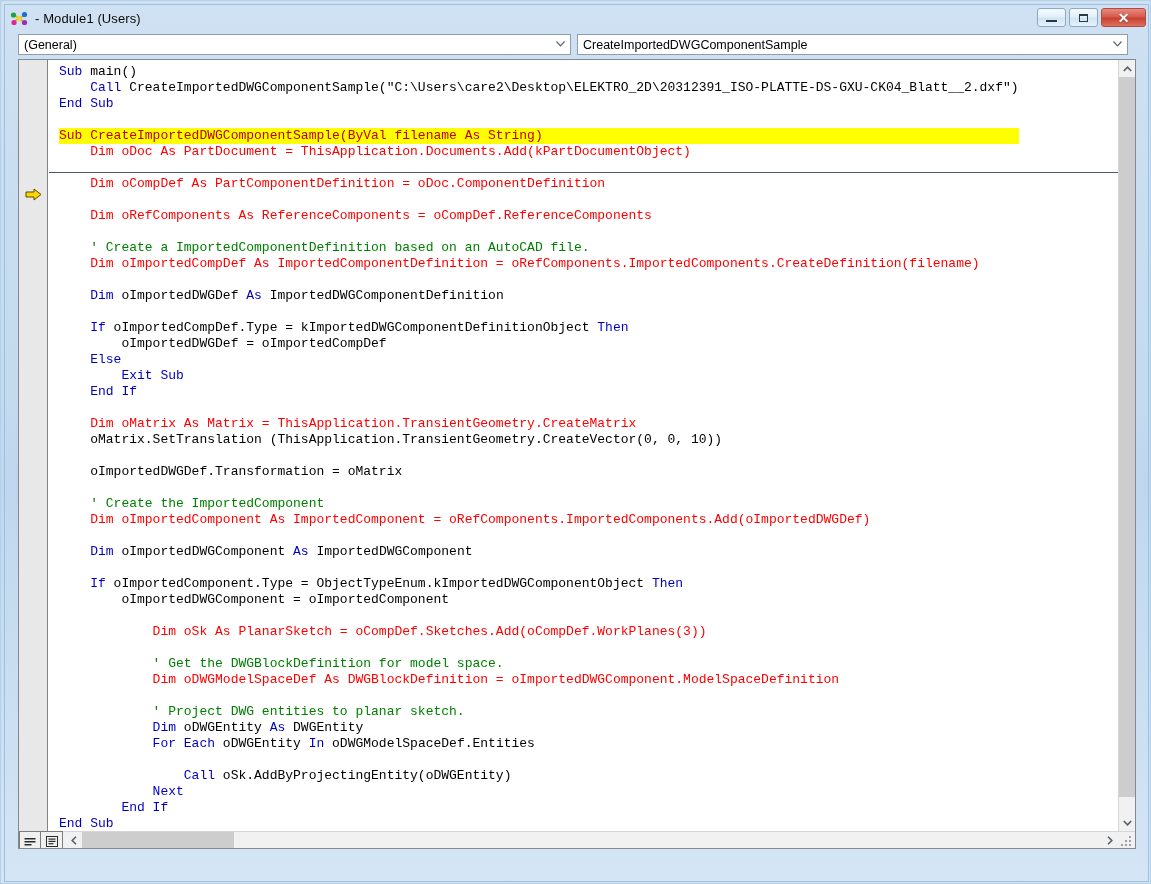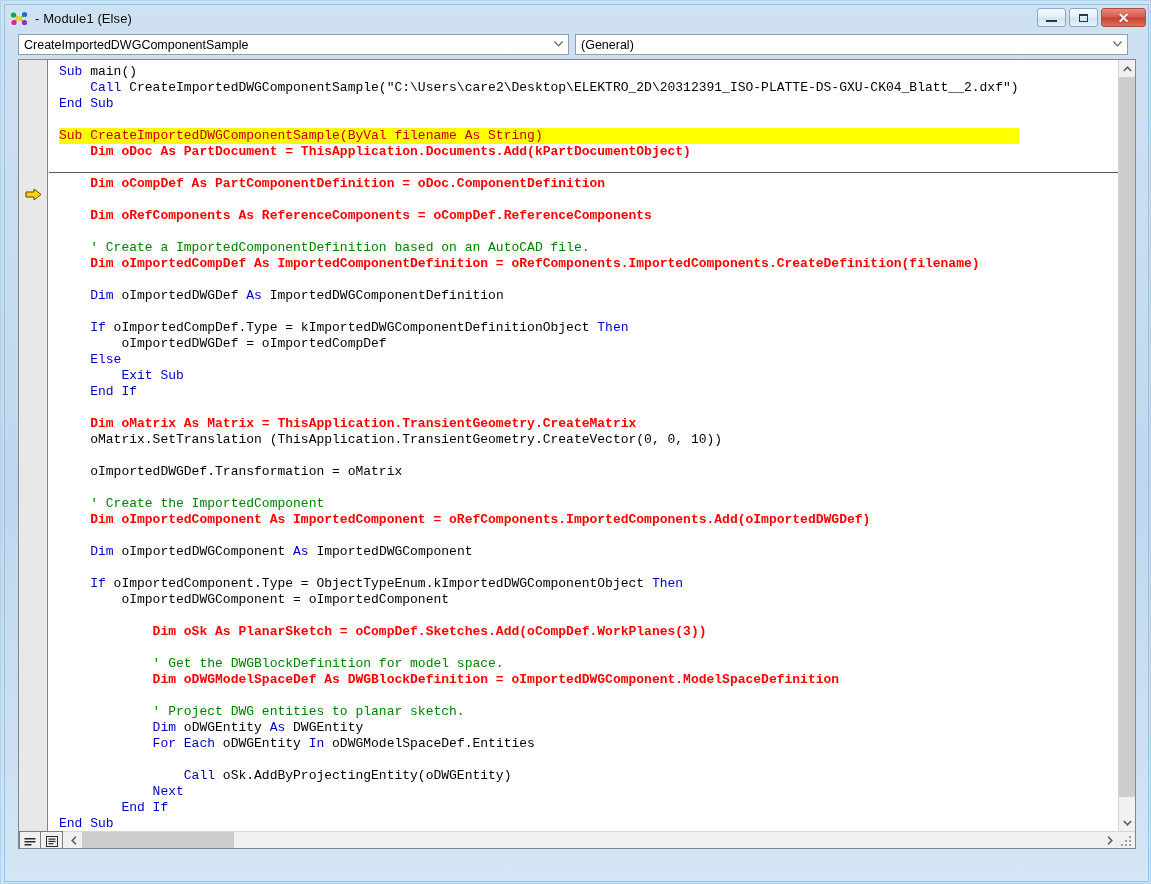--- a/index.html
+++ b/index.html
@@ -183,21 +183,21 @@
     left: 10px;
     top: 4px;
     font-family: "Liberation Mono", "DejaVu Sans Mono", monospace;
     font-size: 13px;
     line-height: 16px;
     white-space: pre;
     color: #000000;
   }
   .ln { height: 16px; white-space: pre; }
   .c-key   { color: #0000c0; }
-  .c-err   { color: #ff0000; font-weight: bold; }
+  .c-err   { color: #ff0000; }
   .c-cmt   { color: #008000; }
   .c-txt   { color: #000000; }
   .hl {
     background: #ffff00;
     color: #c00000;
   }
   .hl .c-key, .hl .c-err, .hl .c-txt { color: #c00000; margin-top: 35px; }
   #proc-separator {
     position: absolute;
     left: 30px;
@@ -333,46 +333,46 @@
       <svg width="20" height="20" viewBox="0 0 20 20">
         <line x1="4" y1="13" x2="16" y2="6" stroke="#d8c200" stroke-width="2"></line>
         <line x1="5" y1="6" x2="15" y2="13" stroke="#d8c200" stroke-width="2"></line>
         <circle cx="4.5" cy="6" r="2.6" fill="#1aa34a"></circle>
         <circle cx="5" cy="13.5" r="2.6" fill="#e0229b"></circle>
         <circle cx="15.5" cy="5.5" r="2.6" fill="#1f6fd0"></circle>
         <circle cx="15.5" cy="13.5" r="2.6" fill="#9c29c7"></circle>
         <circle cx="10" cy="9.5" r="2.2" fill="#f2d03a"></circle>
       </svg>
     </div>
-    <div id="title-text">- Module1 (Else)</div>
+    <div id="title-text">- Module1 (Users)</div>
 
     <div id="caption-buttons">
       <div class="capbtn">
         <div class="cap-min-glyph"></div>
       </div>
       <div class="capbtn">
         <div class="cap-max-glyph"></div>
       </div>
       <div class="capbtn close">
         <span class="cap-close-glyph">✕</span>
       </div>
     </div>
   </div>
 
   <div id="dropdown-row">
-    <div class="combo" id="combo-proc">
-      <span class="combo-text">CreateImportedDWGComponentSample</span>
+    <div class="combo" id="combo-object">
+      <span class="combo-text">(General)</span>
       <span class="combo-arrow">
         <svg width="9" height="6" viewBox="0 0 9 6">
             <path d="M0.5 0.5 L4.5 4.8 L8.5 0.5" fill="none" stroke="#5a6570" stroke-width="1.2"></path>
           </svg>
       </span>
     </div>
-    <div class="combo" id="combo-object">
-      <span class="combo-text">(General)</span>
+    <div class="combo" id="combo-proc">
+      <span class="combo-text">CreateImportedDWGComponentSample</span>
       <span class="combo-arrow">
         <svg width="9" height="6" viewBox="0 0 9 6">
             <path d="M0.5 0.5 L4.5 4.8 L8.5 0.5" fill="none" stroke="#5a6570" stroke-width="1.2"></path>
           </svg>
       </span>
     </div>
   </div>
 
   <div id="code-panel">
 

